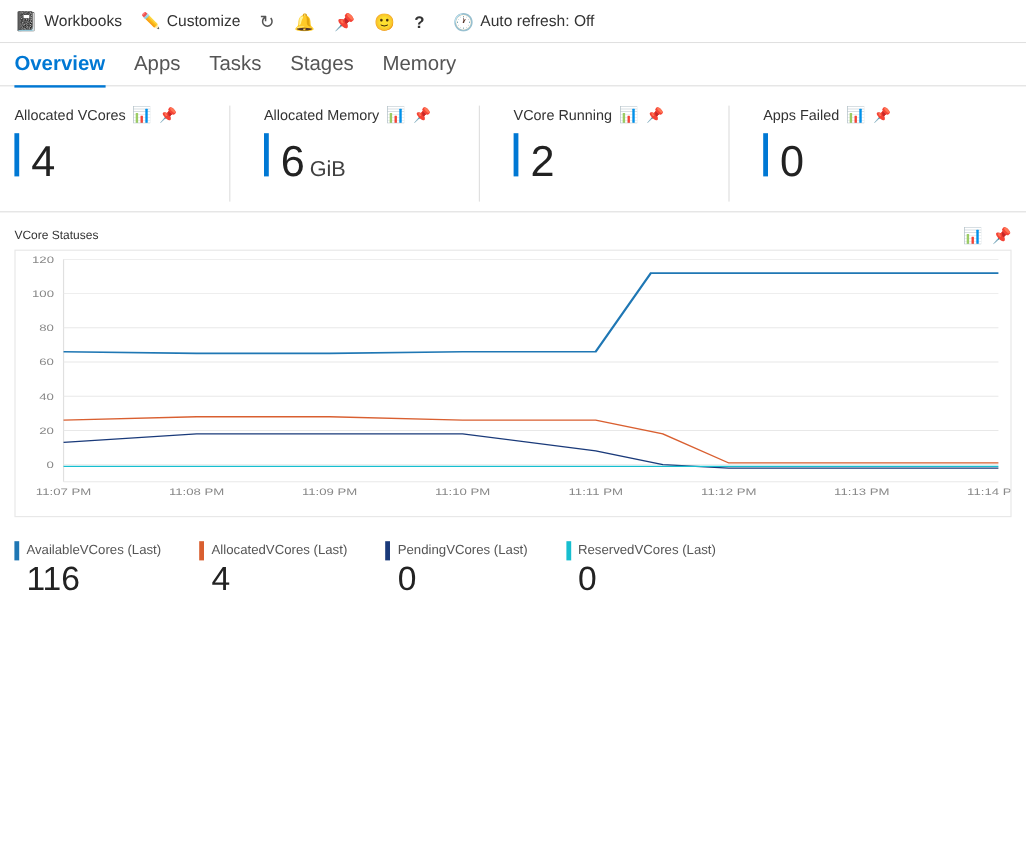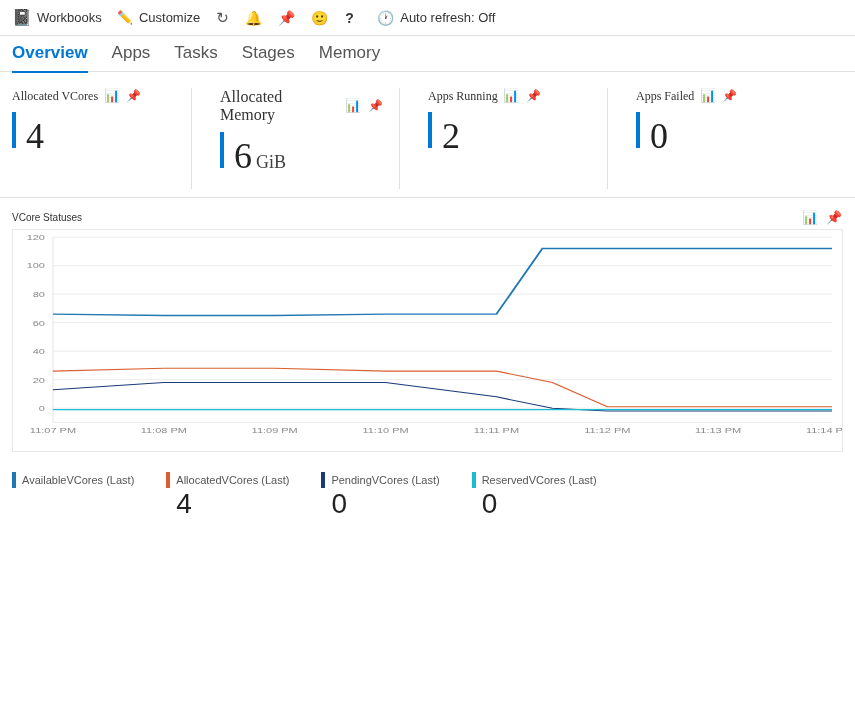--- a/index.html
+++ b/index.html
@@ -48,21 +48,20 @@
       display: flex;
       padding: 16px 12px 8px;
       gap: 0;
       border-bottom: 1px solid #e0e0e0;
     }
     .metric-card {
       flex: 1;
       padding: 0 16px 12px 0;
       border-right: 1px solid #e0e0e0;
       margin-right: 28px;
-      font-family: Liberation Serif, serif;
     }
     .metric-card:last-child { border-right: none; }
     .metric-header {
       display: flex; align-items: center; gap: 6px;
       color: #555; font-size: 12px; margin-bottom: 8px;
     }
     .metric-value-row {
       display: flex; align-items: baseline; gap: 2px;
     }
     .metric-bar {
@@ -167,34 +166,34 @@
       <span style="color:#666; font-size:12px;">📌</span>
     </div>
     <div class="metric-value-row">
       <span class="metric-bar"></span>
       <span class="metric-value">4</span>
     </div>
   </div>
 
   <div class="metric-card">
     <div class="metric-header">
-      <span style="font-size:16px; color:#333;">Allocated Memory</span>
+      <span style="font-size:12px; color:#333;">Allocated Memory</span>
       <span style="color:#0078d4; font-size:13px;">📊</span>
       <span style="color:#666; font-size:12px;">📌</span>
     </div>
     <div class="metric-value-row">
       <span class="metric-bar"></span>
       <span class="metric-value">6</span>
       <span class="metric-unit">GiB</span>
     </div>
   </div>
 
   <div class="metric-card">
     <div class="metric-header">
-      <span style="font-size:12px; color:#333;">Apps Running</span>
+      <span style="font-size:12px; color:#333;">VCore Running</span>
       <span style="color:#0078d4; font-size:13px;">📊</span>
       <span style="color:#666; font-size:12px;">📌</span>
     </div>
     <div class="metric-value-row">
       <span class="metric-bar"></span>
       <span class="metric-value">2</span>
     </div>
   </div>
 
   <div class="metric-card">
@@ -260,20 +259,21 @@
     </svg>
   </div>
 </div>
 
 <div class="legend-row">
   <div class="legend-item">
     <div class="legend-label">
       <span class="legend-bar" style="background:#1f77b4;"></span>
       <span>AvailableVCores (Last)</span>
     </div>
+    <span class="legend-value">116</span>
   </div>
   <div class="legend-item">
     <div class="legend-label">
       <span class="legend-bar" style="background:#d95f30;"></span>
       <span>AllocatedVCores (Last)</span>
     </div>
     <span class="legend-value">4</span>
   </div>
   <div class="legend-item">
     <div class="legend-label">

